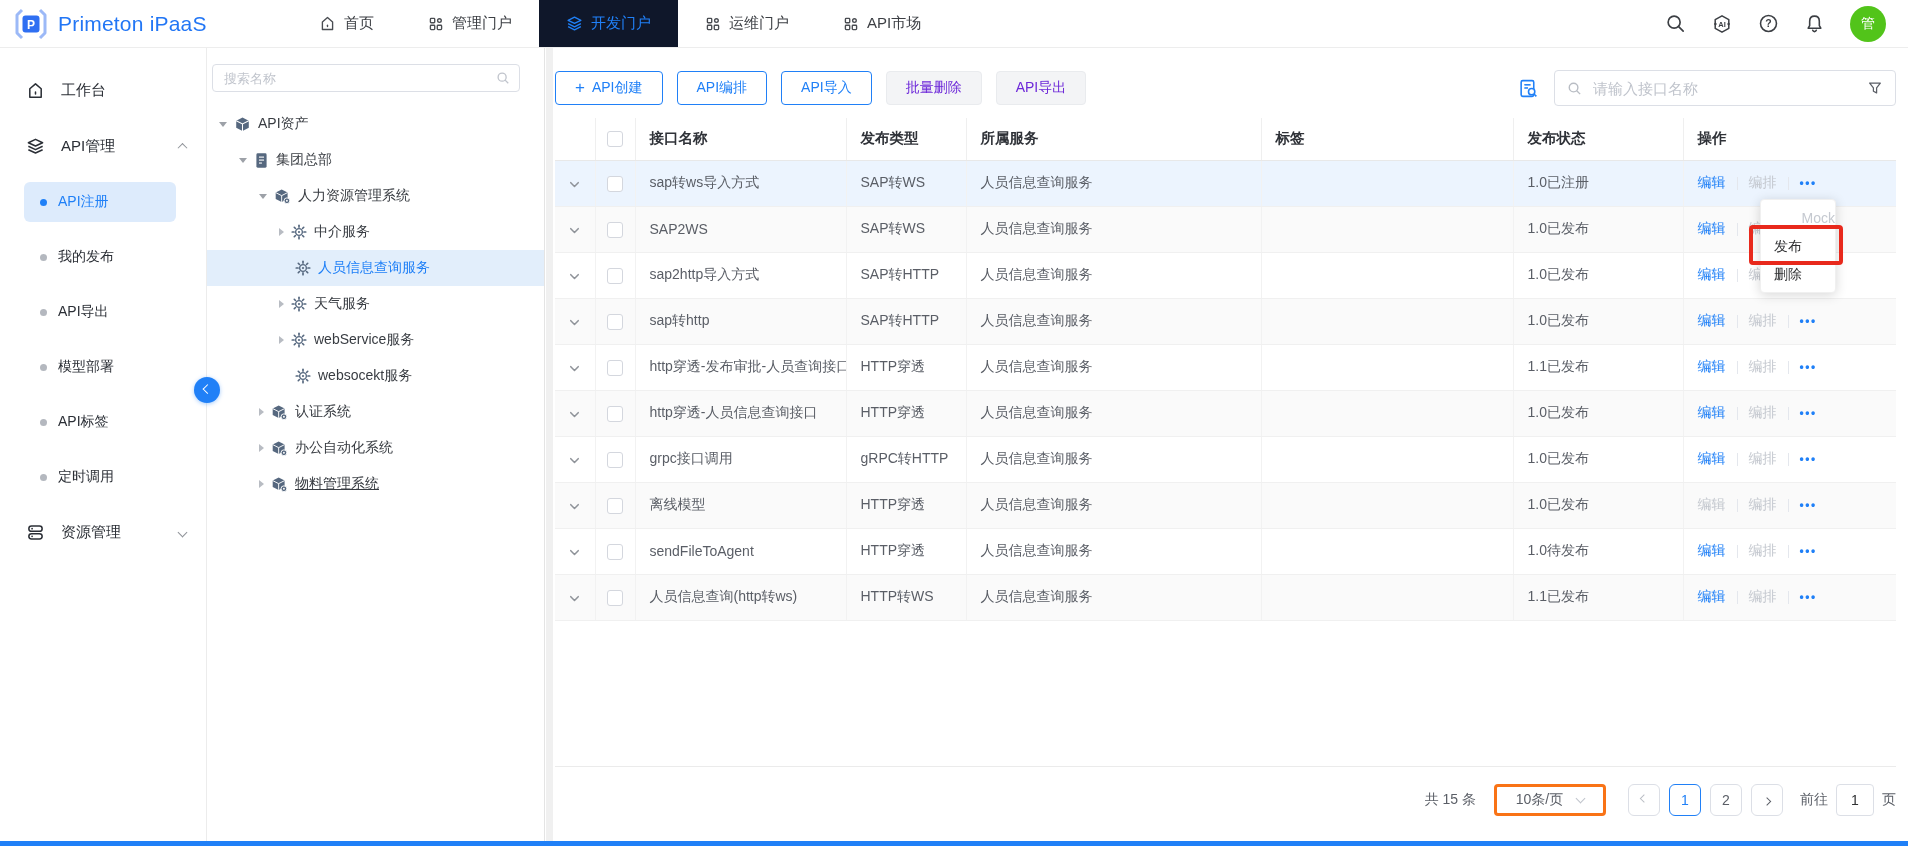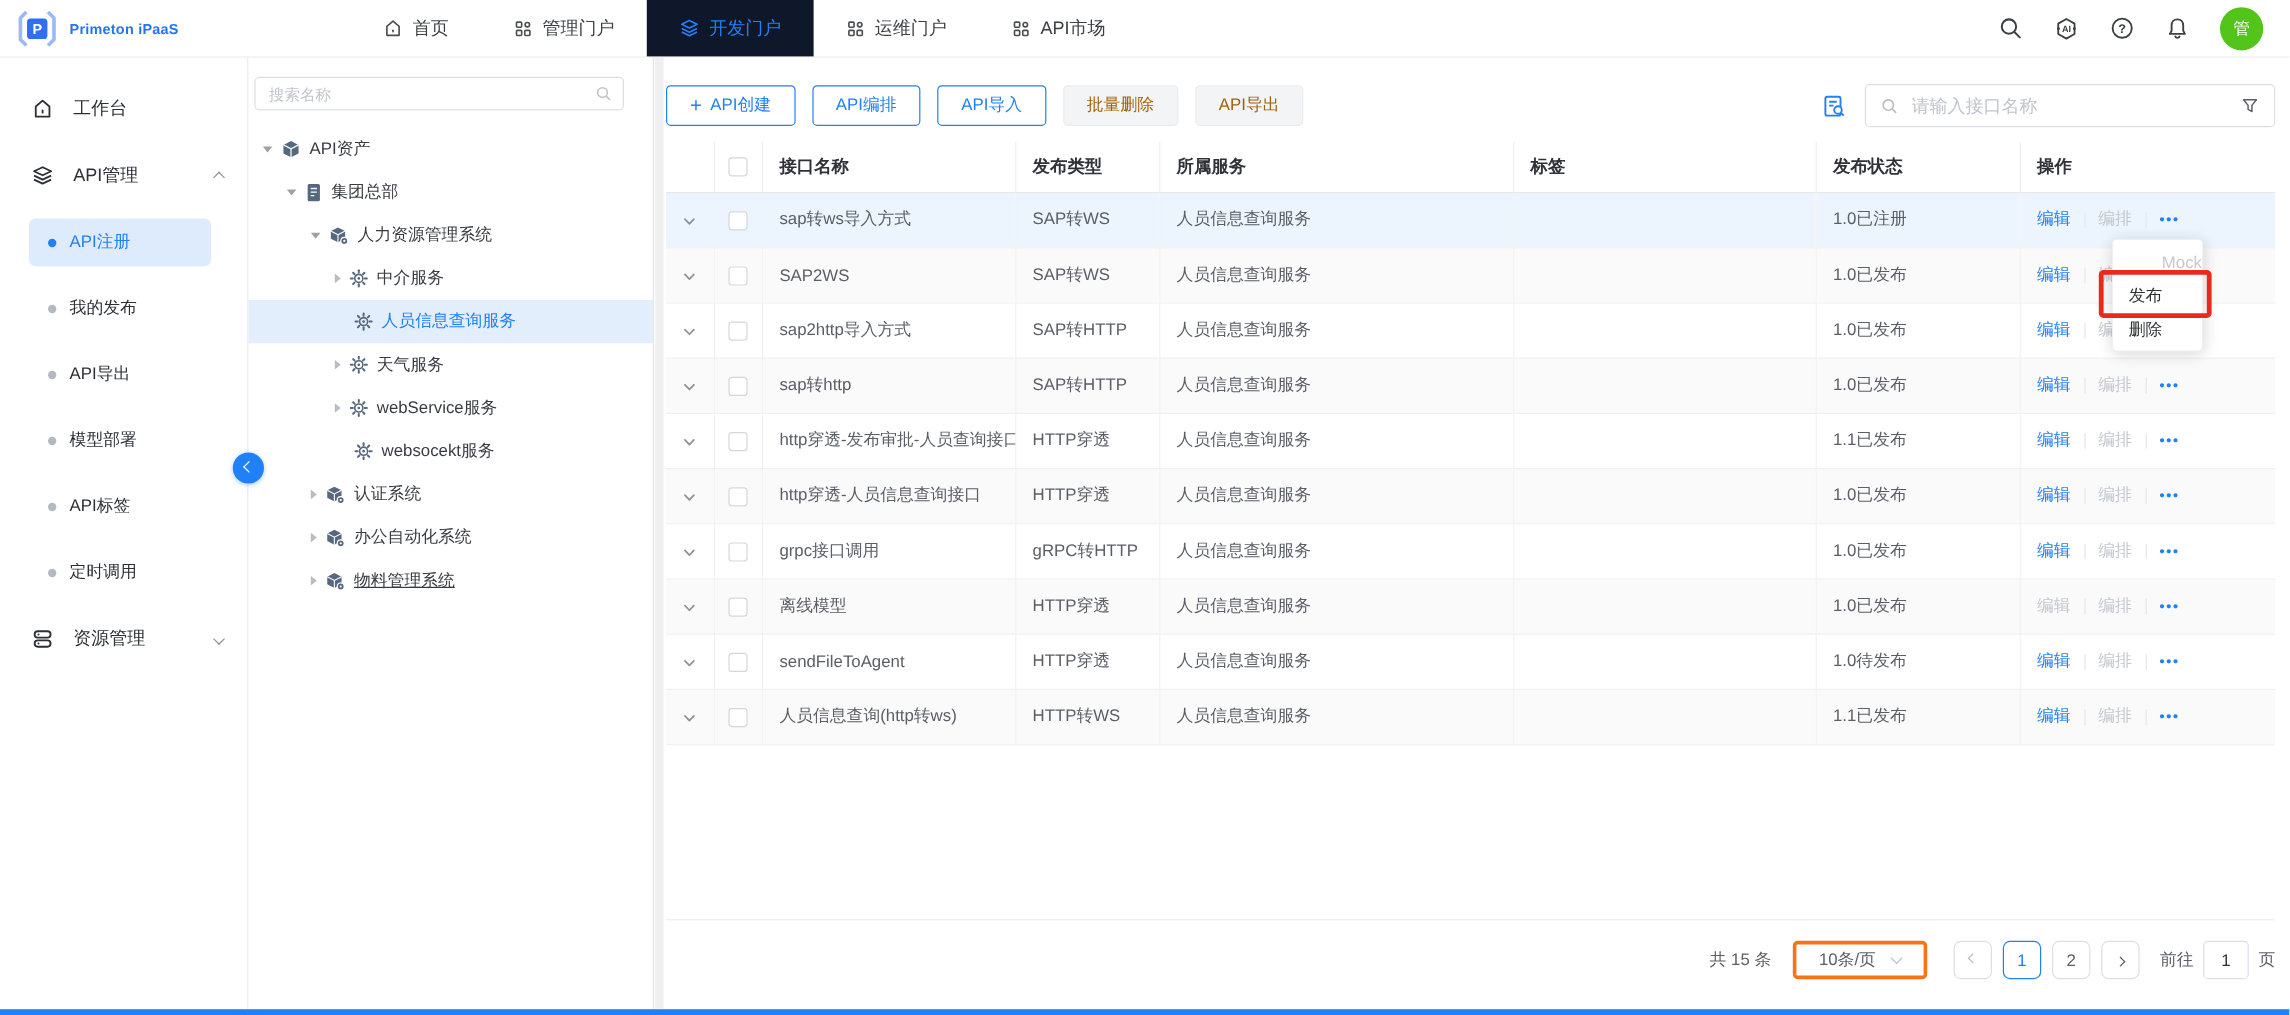--- a/index.html
+++ b/index.html
@@ -8,21 +8,21 @@
     width:1908px; height:846px; position:relative;
     font-family:"Liberation Sans","DejaVu Sans",sans-serif;
     background:#fff; color:#303133;
   }
   svg { display:block; }
 
   
   .topbar { position:absolute; top:0; left:0; right:0; height:48px; background:#fff;
     border-bottom:1px solid #ededed; display:flex; align-items:stretch; z-index:30; }
   .brand { display:flex; align-items:center; gap:10px; padding-left:14px; width:292px; }
-  .brand-name { font-size:12px; font-weight:bold; color:#2276f5; letter-spacing:.2px; }
+  .brand-name { font-size:21px; font-weight:normal; color:#2276f5; letter-spacing:.2px; }
   .nav { display:flex; }
   .nav-item { display:flex; align-items:center; gap:8px; padding:0 27px; font-size:15px; color:#3c3f44; cursor:pointer; }
   .nav-item .nico { color:#4a4d52; }
   .nav-item.active { background:#0f172a; color:#2080f7; }
   .nav-item.active .nico { color:#2080f7; }
   .top-right { margin-left:auto; display:flex; align-items:center; gap:25px; padding-right:22px; }
   .tr-icon { color:#3c3f44; cursor:pointer; }
   .avatar { width:36px; height:36px; border-radius:50%; background:#52c41a; color:#fff;
     display:flex; align-items:center; justify-content:center; font-size:14px; cursor:pointer; }
 
@@ -65,21 +65,21 @@
   .collapse-toggle .chev { border-color:#fff; transform:rotate(135deg) translate(-1px,1px); }
 
   .vdivider { position:absolute; top:48px; left:546px; width:7px; bottom:5px; background:#f0f0f0; z-index:4; }
 
   
   .main { position:absolute; top:48px; left:553px; right:0; bottom:5px; background:#fff; }
   .toolbar { position:absolute; top:22px; left:2px; right:12px; display:flex; align-items:center; }
   .tb-btn { height:34px; padding:0 19px; border:1px solid #2080f7; color:#2080f7; background:#fff;
     border-radius:4px; font-size:14px; margin-right:14px; display:flex; align-items:center; gap:7px; cursor:pointer; }
   .tb-btn .plus { font-size:17px; line-height:1; margin-top:-2px; }
-  .tb-btn.disabled { background:#f3f4f6; border-color:#e9ebee; color:#a16207; cursor:default; }
+  .tb-btn.disabled { background:#f3f4f6; border-color:#e9ebee; color:#6d28d9; cursor:default; }
   .toolbar-right { margin-left:auto; display:flex; align-items:center; gap:15px; }
   .if-search { width:342px; height:36px; border:1px solid #dcdfe6; border-radius:4px;
     display:flex; align-items:center; padding:0 12px; gap:9px; }
   .if-search input { flex:1; border:none; outline:none; font-size:15px; color:#606266; min-width:0; font-family:inherit; }
   .if-search input::placeholder { color:#c0c4cc; }
   .if-search .sic { color:#b9bdc4; }
   .if-search .funnel { color:#5a5e66; cursor:pointer; }
 
   
   .tablewrap { position:absolute; top:70px; left:2px; right:12px; bottom:76px; }

